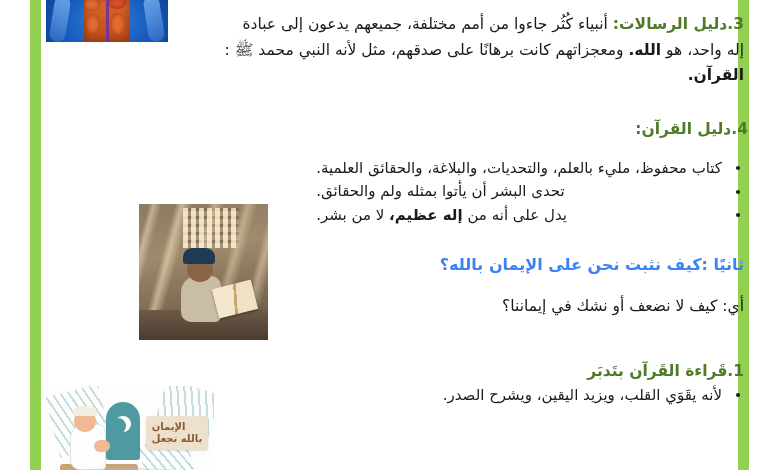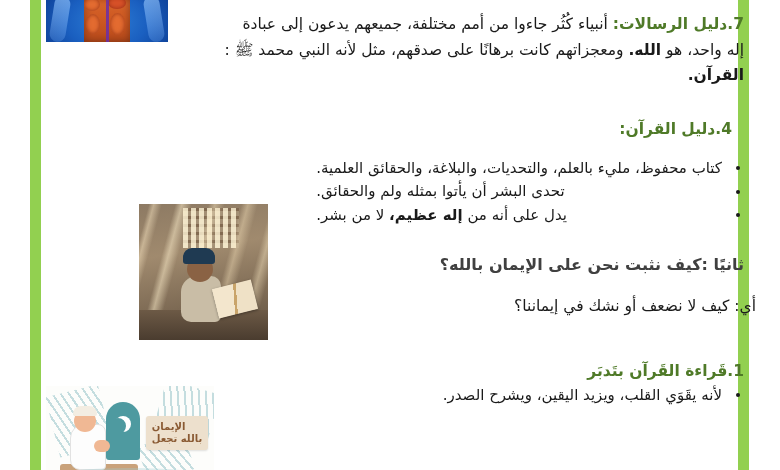--- a/index.html
+++ b/index.html
@@ -37,21 +37,21 @@
   }
   .body-text {
     font-size: 15.5px;
   }
   .h-green {
     color: #4f7a28;
     font-weight: bold;
     font-size: 15.5px;
   }
   .h-red {
-    color: #404040;
+    color: #3b82f6;
     font-weight: bold;
     font-size: 16px;
   }
   .strong { font-weight: bold; }
 
   
   ul.bullets {
     position: absolute;
     list-style: none;
     margin: 0;
@@ -262,31 +262,31 @@
     <div class="banner">
       <span>
         <em style="font-style:normal">الإيمان</em><br>
         <em style="font-style:normal">بالله تجعل</em>
       </span>
     </div>
     <div class="water"></div>
   </div>
 
   <div class="para body-text" style="top:12px; right:36px; width:520px;">
-    <span class="h-green">7.دليل الرسالات:</span>
+    <span class="h-green">3.دليل الرسالات:</span>
     <span>أنبياء كُثُر جاءوا من أمم مختلفة، جميعهم يدعون إلى عبادة</span>
     <span>إله واحد، هو</span>
     <span class="strong">الله.</span>
     <span>ومعجزاتهم كانت برهانًا على صدقهم، مثل لأنه النبي محمد</span>
     <span>ﷺ</span>
     <span>:</span>
     <span class="strong">القرآن.</span>
   </div>
 
-  <div class="para h-green" style="top:117px; right:48px;margin-left:44px;">
+  <div class="para h-green" style="top:117px; right:32px;margin-left:44px;">
     <span>4.دليل القرآن:</span>
   </div>
 
   <ul class="bullets" style="top:157px; right:36px;">
     <li>
       <span>كتاب محفوظ، مليء بالعلم، والتحديات، والبلاغة، والحقائق العلمية.</span>
     </li>
     <li>
       <span>تحدى البشر أن يأتوا بمثله ولم والحقائق.</span>
     </li>
@@ -294,21 +294,21 @@
       <span>يدل على أنه من</span>
       <span class="strong">إله عظيم،</span>
       <span>لا من بشر.</span>
     </li>
   </ul>
 
   <div class="para h-red" style="top:252px; right:36px;">
     <span>ثانيًا :كيف نثبت نحن على الإيمان بالله؟</span>
   </div>
 
-  <div class="para body-text" style="top:294px; right:24px;">
+  <div class="para body-text" style="top:294px; right:36px;">
     <span>أي: كيف لا نضعف أو نشك في إيماننا؟</span>
   </div>
 
   <div class="para h-green" style="top:339px; right:36px;margin-top:20px;">
     <span>1.قَراءة القَرآن بتَدبَر</span>
   </div>
 
   <ul class="bullets" style="top:384px; right:36px;">
     <li>
       <span>لأنه يقَوَي القلب، ويزيد اليقين، ويشرح الصدر.</span>

